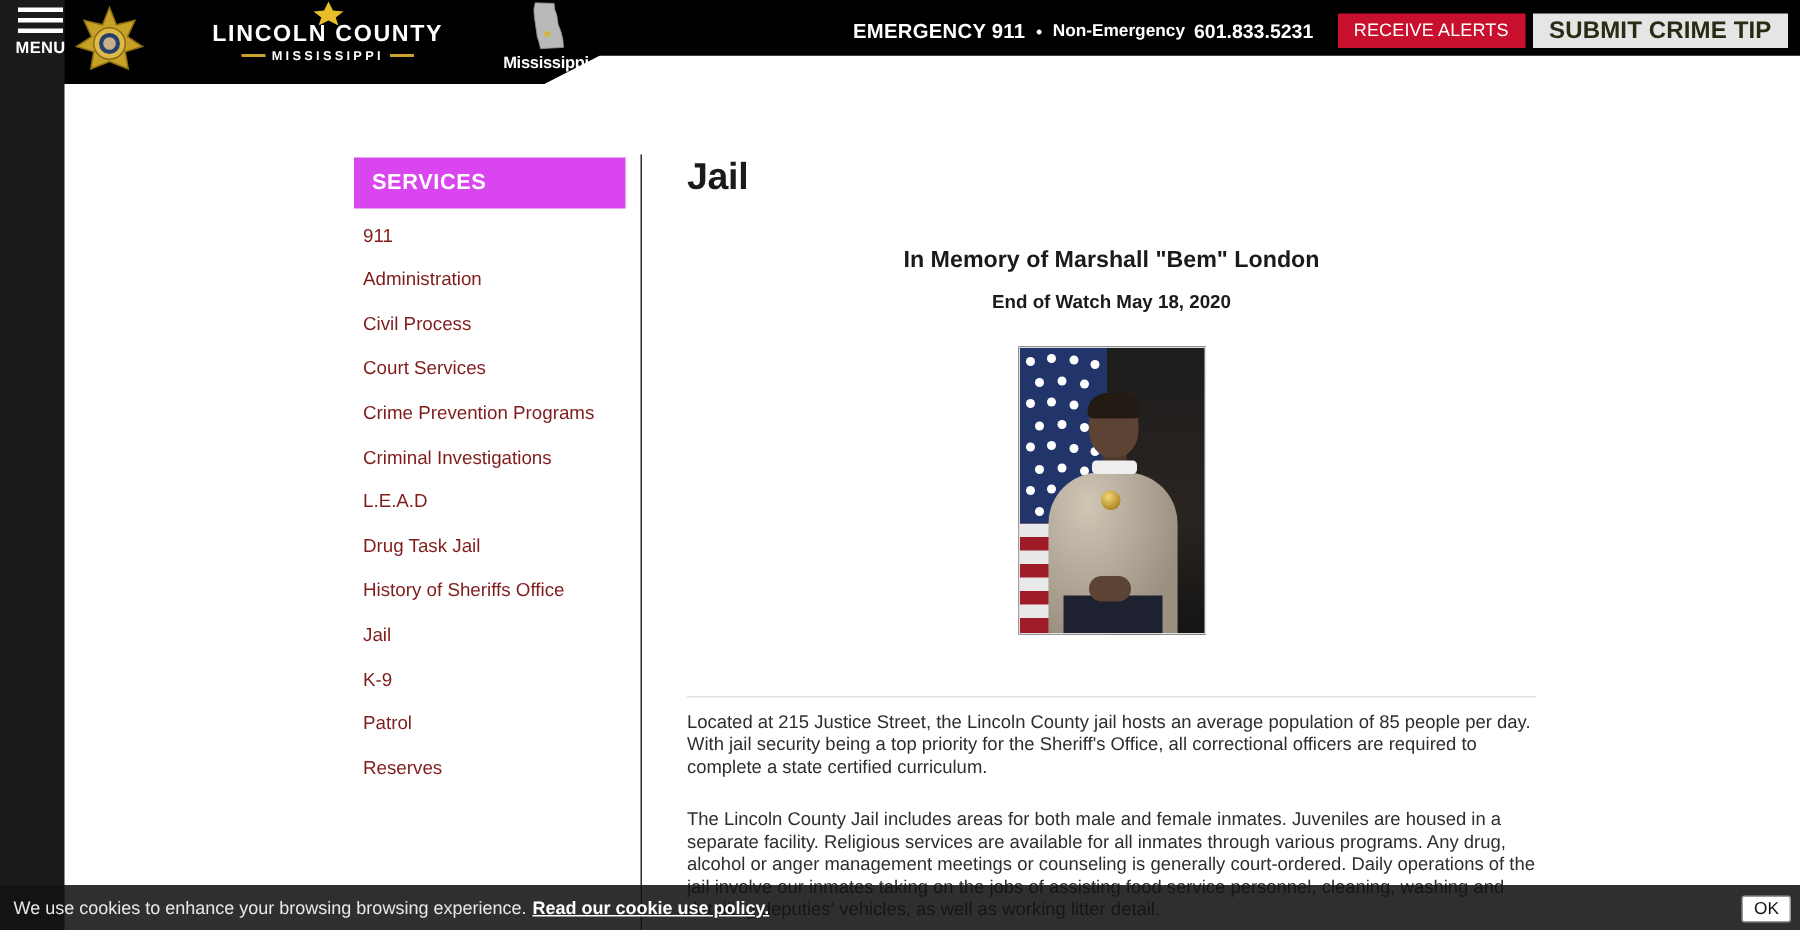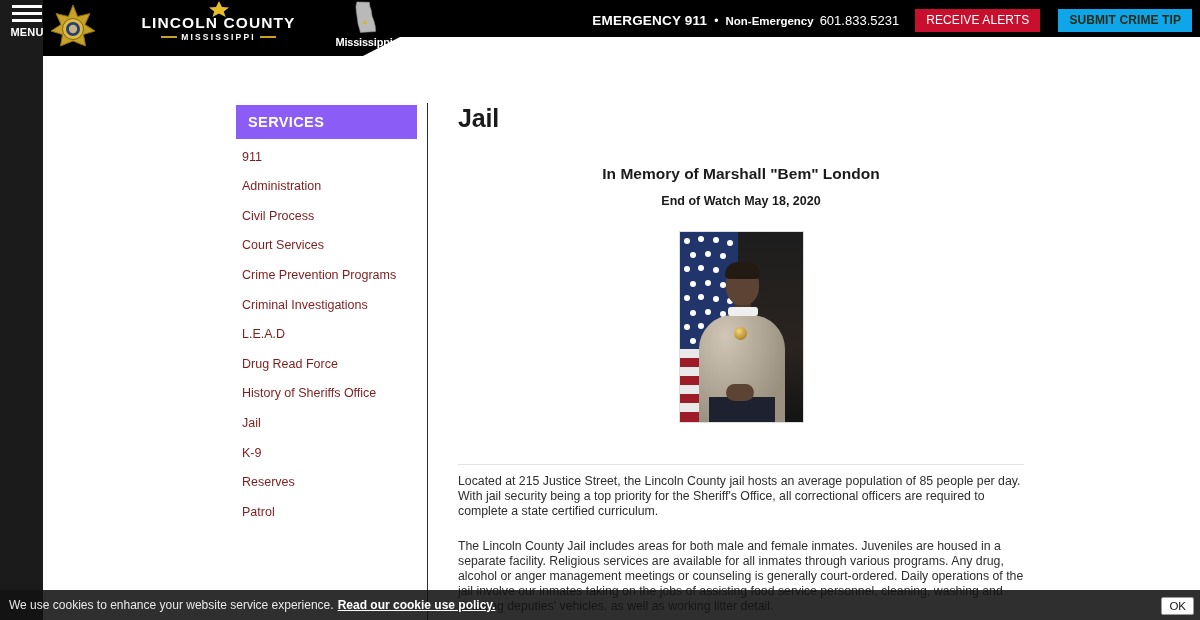--- a/index.html
+++ b/index.html
@@ -79,40 +79,40 @@
   }
 
   
   .emerg { position: absolute; right: 8px; top: 9px; display: flex; align-items: center; z-index: 10; }
   .em-911 {
     color: #ffffff; font-size: 13.5px; font-weight: 700; letter-spacing: .2px;
     font-family: "Liberation Sans", sans-serif;
   }
   .em-dot { color: #ffffff; font-size: 12px; margin: 0 7px; }
   .em-nonlabel { color: #ffffff; font-size: 11.5px; font-weight: 700; font-family: "Liberation Sans", sans-serif; }
-  .em-phone { color: #ffffff; font-size: 13px; font-weight: 400; margin-left: 6px; font-family: "Liberation Sans", sans-serif; }
+  .em-phone { color: #ffffff; font-size: 13px; font-weight: 700; margin-left: 6px; font-family: "Liberation Sans", sans-serif; }
   .btn-alerts {
     margin-left: 16px; background: #c8102e; color: #ffffff;
     font-size: 12px; font-weight: 400; letter-spacing: .1px;
     padding: 5px 11px 5px 11px; border: none; cursor: pointer;
     font-family: "Liberation Sans", sans-serif; line-height: 13px;
   }
   .btn-tip {
-    margin-left: 18px; background: #0ea5e9; color: #2b2b15;
-    font-size: 12px; font-weight: 700; letter-spacing: .1px;
+    margin-left: 5px; background: #e5e5e5; color: #2b2b15;
+    font-size: 16px; font-weight: 700; letter-spacing: .1px;
     padding: 5px 11px 5px 11px; border: none; cursor: pointer;
     font-family: "Liberation Sans", sans-serif; line-height: 13px;
   }
 
   
   .services {
     position: absolute; left: 236px; top: 105px; width: 181px; z-index: 3;
   }
   .services-header {
-    background: #8b5cf6; color: #ffffff;
+    background: #d946ef; color: #ffffff;
     font-size: 14.5px; font-weight: 700; letter-spacing: .4px;
     padding: 9px 12px 9px 12px;
     font-family: "Liberation Sans", sans-serif;
   }
   .svc-item {
     display: block; color: #7f1d1d; font-size: 12.5px; line-height: 14px;
     padding: 5px 0 5px 6px; margin-top: 5.6px; text-decoration: none;
     font-family: "Liberation Sans", sans-serif; cursor: pointer;
   }
   .vdivider { position: absolute; left: 427px; top: 103px; width: 1px; height: 517px; background: #2b2b2b; z-index: 3; }
@@ -257,26 +257,26 @@
 
   <div class="services">
     <div class="services-header">SERVICES</div>
     <a class="svc-item">911</a>
     <a class="svc-item">Administration</a>
     <a class="svc-item">Civil Process</a>
     <a class="svc-item">Court Services</a>
     <a class="svc-item">Crime Prevention Programs</a>
     <a class="svc-item">Criminal Investigations</a>
     <a class="svc-item">L.E.A.D</a>
-    <a class="svc-item">Drug Read Force</a>
+    <a class="svc-item">Drug Task Jail</a>
     <a class="svc-item">History of Sheriffs Office</a>
     <a class="svc-item">Jail</a>
     <a class="svc-item">K-9</a>
+    <a class="svc-item">Patrol</a>
     <a class="svc-item">Reserves</a>
-    <a class="svc-item">Patrol</a>
   </div>
 
   <div class="vdivider"></div>
 
   <div class="main">
     <h1 class="page-title">Jail</h1>
 
     <div class="memorial">
       <div class="mem-line1">In Memory of Marshall "Bem" London</div>
       <div class="mem-line2">End of Watch May 18, 2020</div>
@@ -340,17 +340,17 @@
 
     <div class="hr"></div>
 
     <p class="para">Located at 215 Justice Street, the Lincoln County jail hosts an average population of 85 people per day. With jail security being a top priority for the Sheriff's Office, all correctional officers are required to complete a state certified curriculum.</p>
     <p class="para">The Lincoln County Jail includes areas for both male and female inmates. Juveniles are housed in a separate facility. Religious services are available for all inmates through various programs. Any drug, alcohol or anger management meetings or counseling is generally court-ordered. Daily operations of the jail involve our inmates taking on the jobs of assisting food service personnel, cleaning, washing and detailing deputies' vehicles, as well as working litter detail.</p>
 
   </div>
 
   <div class="cookie-dim"></div>
   <div class="cookie-text">
-    <span>We use cookies to enhance your website service experience.</span><a class="cookie-link">Read our cookie use policy.</a>
+    <span>We use cookies to enhance your browsing browsing experience.</span><a class="cookie-link">Read our cookie use policy.</a>
   </div>
   <button class="cookie-ok">OK</button>
 
 </div>
 
 </body></html>

